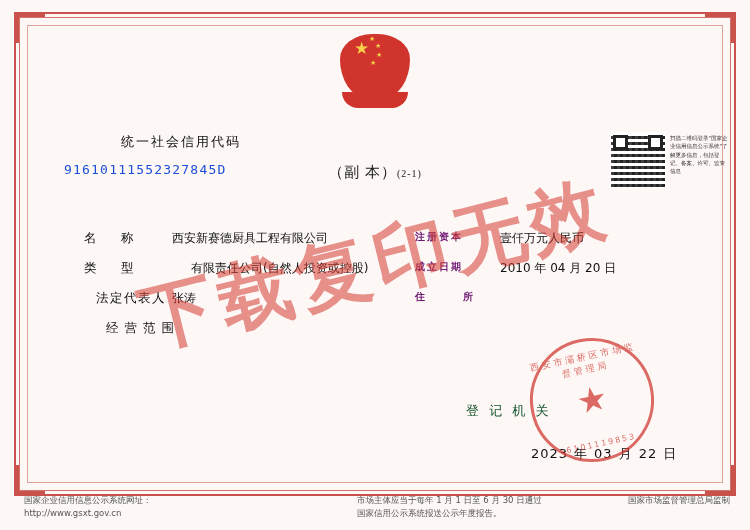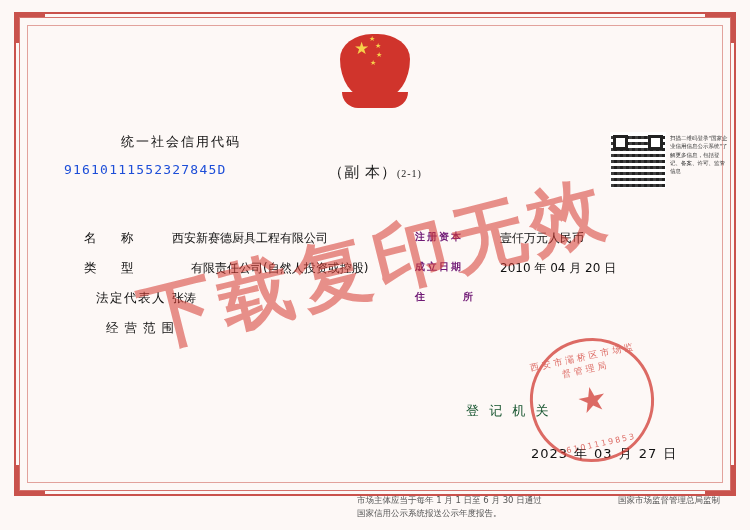--- a/index.html
+++ b/index.html
@@ -164,21 +164,21 @@
     letter-spacing:6px;white-space:nowrap;pointer-events:none;
   }
 
   
   .footer{
     position:absolute;left:0;right:0;bottom:6px;height:30px;
     font-size:8.5px;color:#555;
   }
   .f-left{position:absolute;left:24px;top:0;line-height:1.5;}
   .f-center{position:absolute;left:357px;top:0;line-height:1.5;}
-  .f-right{position:absolute;right:30px;top:0;text-align:right;line-height:1.5;}
+  .f-right{position:absolute;right:20px;top:0;text-align:right;line-height:1.5;}
   .f-url{color:#555;}
 </style>
 </head>
 <body>
 
 <div class="license">
 
   <div class="border-outer"></div>
   <div class="border-mid"></div>
   <div class="border-inner"></div>
@@ -223,32 +223,36 @@
   <div class="field fvalue row-cap-v">壹仟万元人民币</div>
 
   <div class="field row-date-l">成立日期</div>
   <div class="field fvalue row-date-v">2010 年 04 月 20 日</div>
 
   <div class="field row-addr-l">住　　所</div>
 
   <div class="reg-auth">登 记 机 关</div>
 
   <div class="issue-date">
-    <span>2023</span><span>年</span><span>03</span><span>月</span><span>27</span><span>日</span>
+    <span>2023</span><span>年</span><span>03</span><span>月</span><span>22</span><span>日</span>
   </div>
 
   <div class="seal">
     <div class="seal-top">西安市灞桥区市场监督管理局</div>
     <div class="seal-star">★</div>
     <div class="seal-bottom">6101119853</div>
   </div>
 
   <div class="watermark">下载复印无效</div>
 
   <div class="footer">
+    <div class="f-left">
+      <div>国家企业信用信息公示系统网址：</div>
+      <div class="f-url">http://www.gsxt.gov.cn</div>
+    </div>
     <div class="f-center">
       <div>市场主体应当于每年 1 月 1 日至 6 月 30 日通过</div>
       <div>国家信用公示系统报送公示年度报告。</div>
     </div>
     <div class="f-right">
       <div>国家市场监督管理总局监制</div>
     </div>
   </div>
 
 </div>

